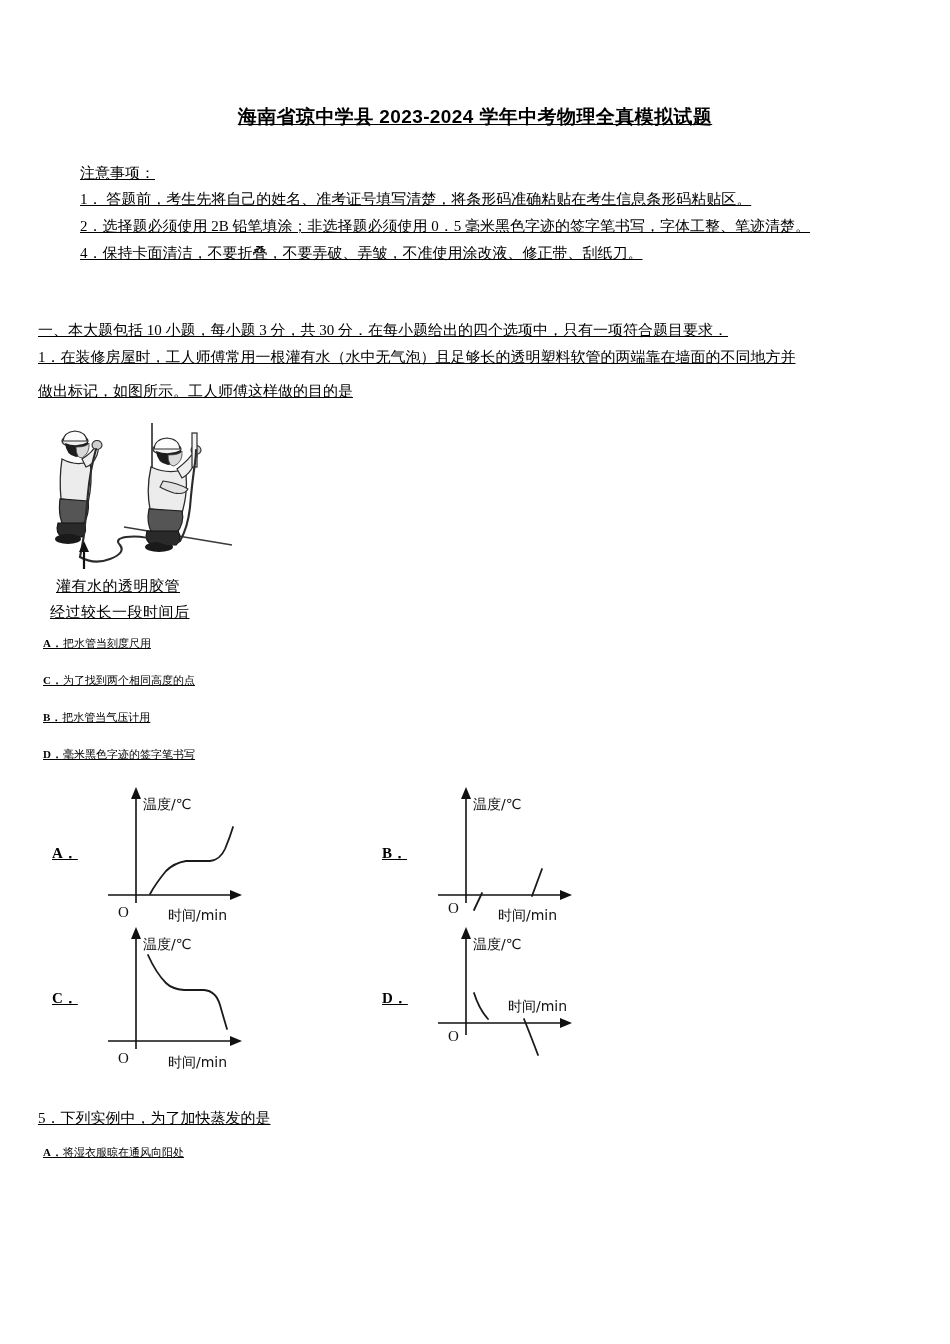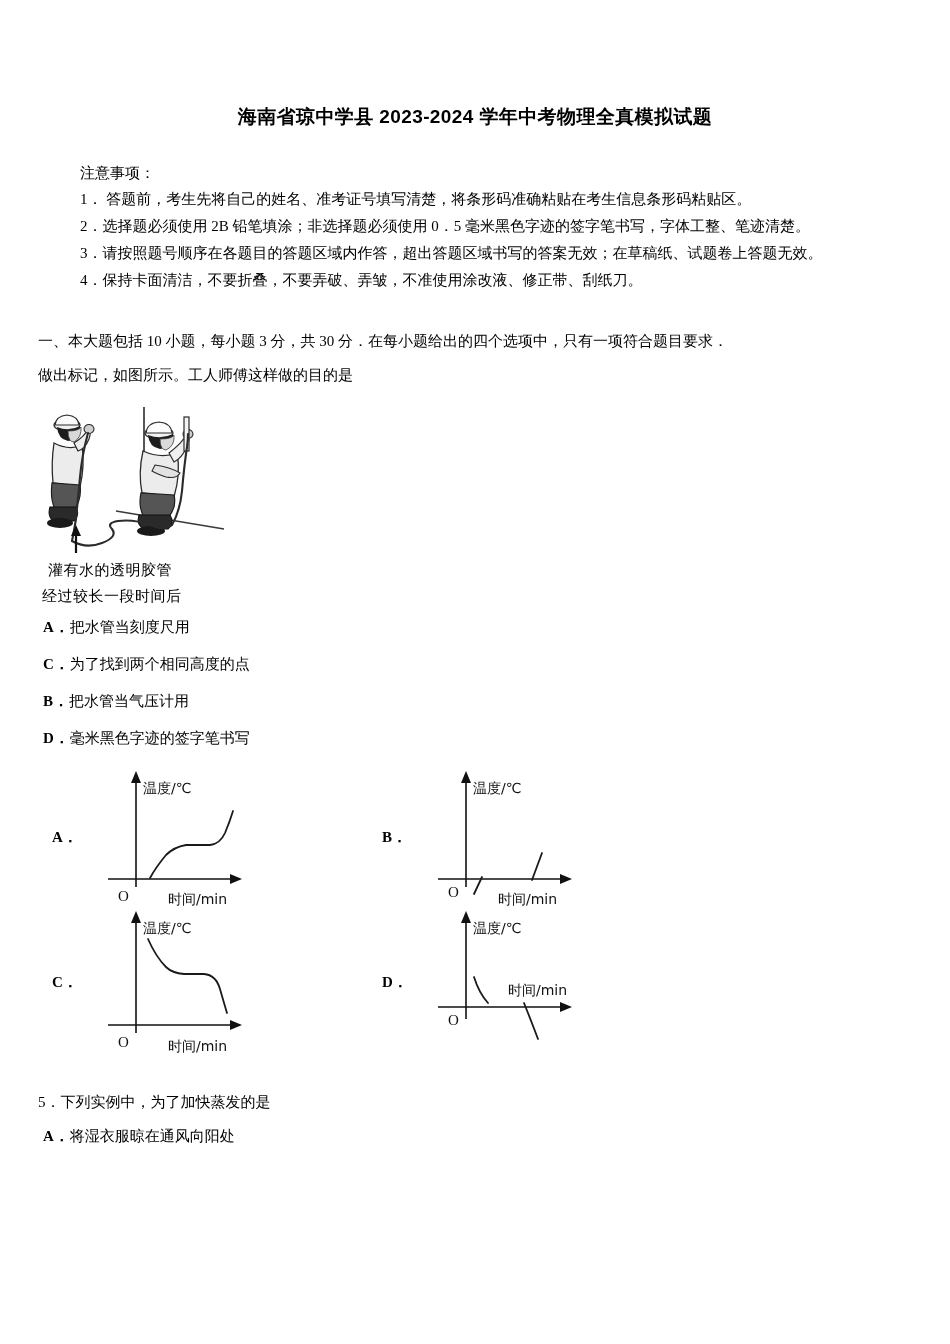--- a/index.html
+++ b/index.html
@@ -15,20 +15,21 @@
     color: #000000;
     overflow: hidden;
   }
   .page {
     position: absolute;
     left: 0; top: 0;
     width: 950px;
     height: 1084px;
     box-sizing: border-box;
     padding: 0 38px;
+    text-decoration: underline;
   }
 
   
   .doc-title {
     margin: 0;
     padding-top: 104px;
     text-align: center;
     font-size: 19px;
     font-weight: bold;
     letter-spacing: 0.4px;
@@ -46,45 +47,46 @@
     font-weight: normal;
   }
   .notice-line {
     font-size: 15px;
     line-height: 27px;
     white-space: nowrap;
   }
 
   
   .section-head {
-    margin-top: 34px;
+    margin-top: 50px;
     font-size: 15px;
     line-height: 27px;
   }
   .q-line {
     font-size: 15px;
     line-height: 27px;
   }
   .q-line.loose {
     line-height: 40px;
   }
   .opt-line {
-    font-size: 15px;
+    font-size: 11px;
     line-height: 37px;
     padding-left: 5px;
   }
   .opt-letter {
     font-family: "Liberation Serif", serif;
     font-weight: bold;
     letter-spacing: 0.5px;
   }
 
   
   .figure-block {
     margin-top: 12px;
+    margin-left: 8px;
     width: 230px;
   }
   .figure-caption {
     font-size: 15px;
     line-height: 26px;
     font-family: "DejaVu Sans", sans-serif;
     letter-spacing: 0.5px;
   }
   .figure-caption.first { margin-left: 10px; }
   .figure-caption.second { margin-left: 4px; }
@@ -120,27 +122,27 @@
 <body>
 
 <div class="page">
 
   <h1 class="doc-title">海南省琼中学县 2023-2024 学年中考物理全真模拟试题</h1>
 
   <div class="notice">
     <div class="notice-head">注意事项：</div>
     <div class="notice-line">1．  答题前，考生先将自己的姓名、准考证号填写清楚，将条形码准确粘贴在考生信息条形码粘贴区。</div>
     <div class="notice-line">2．选择题必须使用 2B 铅笔填涂；非选择题必须使用 0．5 毫米黑色字迹的签字笔书写，字体工整、笔迹清楚。</div>
-    <div class="notice-line">3．请按照题号顺序在各题目的答题区域内作答，超出答题区域书写的答案无效；在草稿纸、试题卷上答题无效。</div>
     <div class="notice-line">4．保持卡面清洁，不要折叠，不要弄破、弄皱，不准使用涂改液、修正带、刮纸刀。</div>
   </div>
 
   <div class="section-head">一、本大题包括 10 小题，每小题 3 分，共 30 分．在每小题给出的四个选项中，只有一项符合题目要求．</div>
 
   <div>
+    <div class="q-line">1．在装修房屋时，工人师傅常用一根灌有水（水中无气泡）且足够长的透明塑料软管的两端靠在墙面的不同地方并</div>
     <div class="q-line loose">做出标记，如图所示。工人师傅这样做的目的是</div>
 
     <div class="figure-block">
       <svg class="graph-svg" width="225" height="150" viewBox="0 0 225 150">
 
         <line x1="106" y1="0" x2="106" y2="108" stroke="#2b2b2b" stroke-width="1.6"></line>
 
         <line x1="78" y1="104" x2="186" y2="122" stroke="#3a3a3a" stroke-width="1.6"></line>
 
         <ellipse cx="29" cy="18" rx="13" ry="6" fill="#f0f0f0" stroke="#2b2b2b" stroke-width="1.2"></ellipse>

